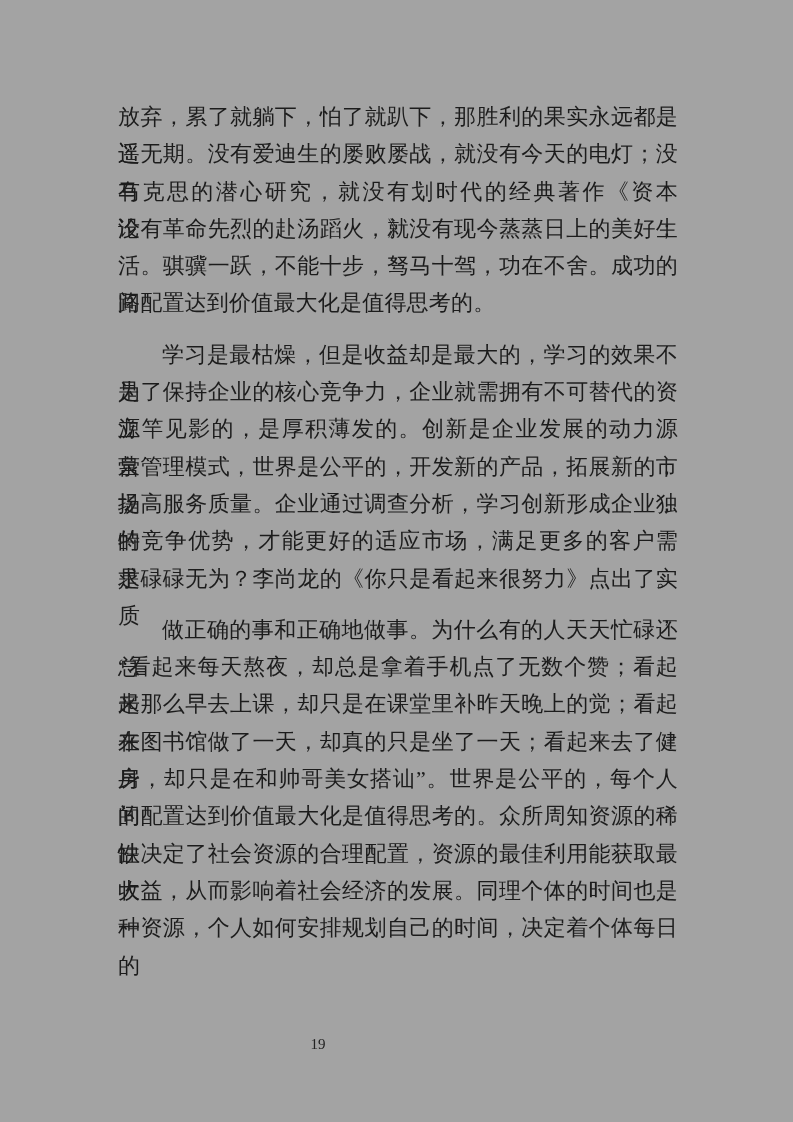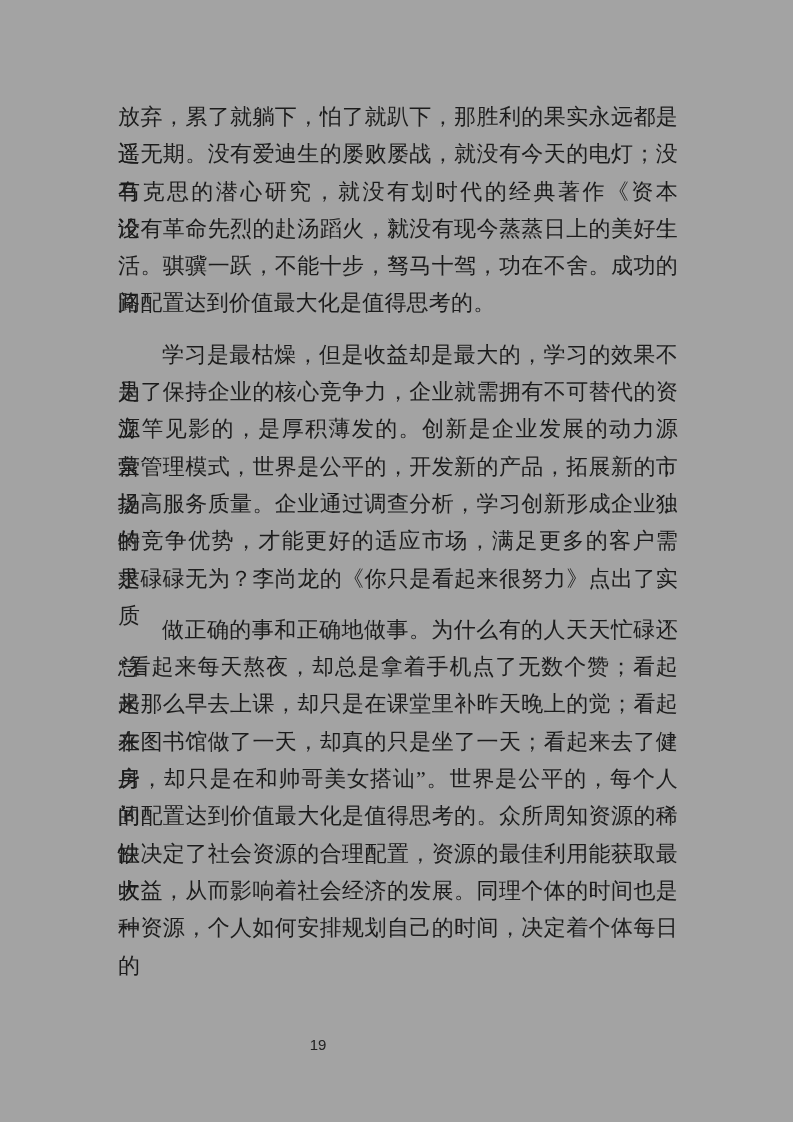--- a/index.html
+++ b/index.html
@@ -43,21 +43,21 @@
     margin-top: 14px;
   }
   .page-number {
     position: absolute;
     left: 0;
     width: 636px;
     top: 1036px;
     text-align: center;
     font-size: 15px;
     color: #222222;
-    font-family: Liberation Sans, sans-serif;
+    font-family: Liberation Serif, serif;
   }
 </style>
 </head>
 <body>
 
 <div class="page">
   <div class="text-block">
       <div class="line fill">放弃，累了就躺下，怕了就趴下，那胜利的果实永远都是遥</div>
       <div class="line fill">遥无期。没有爱迪生的屡败屡战，就没有今天的电灯；没有</div>
       <div class="line fill">马克思的潜心研究，就没有划时代的经典著作《资本论》；</div>

